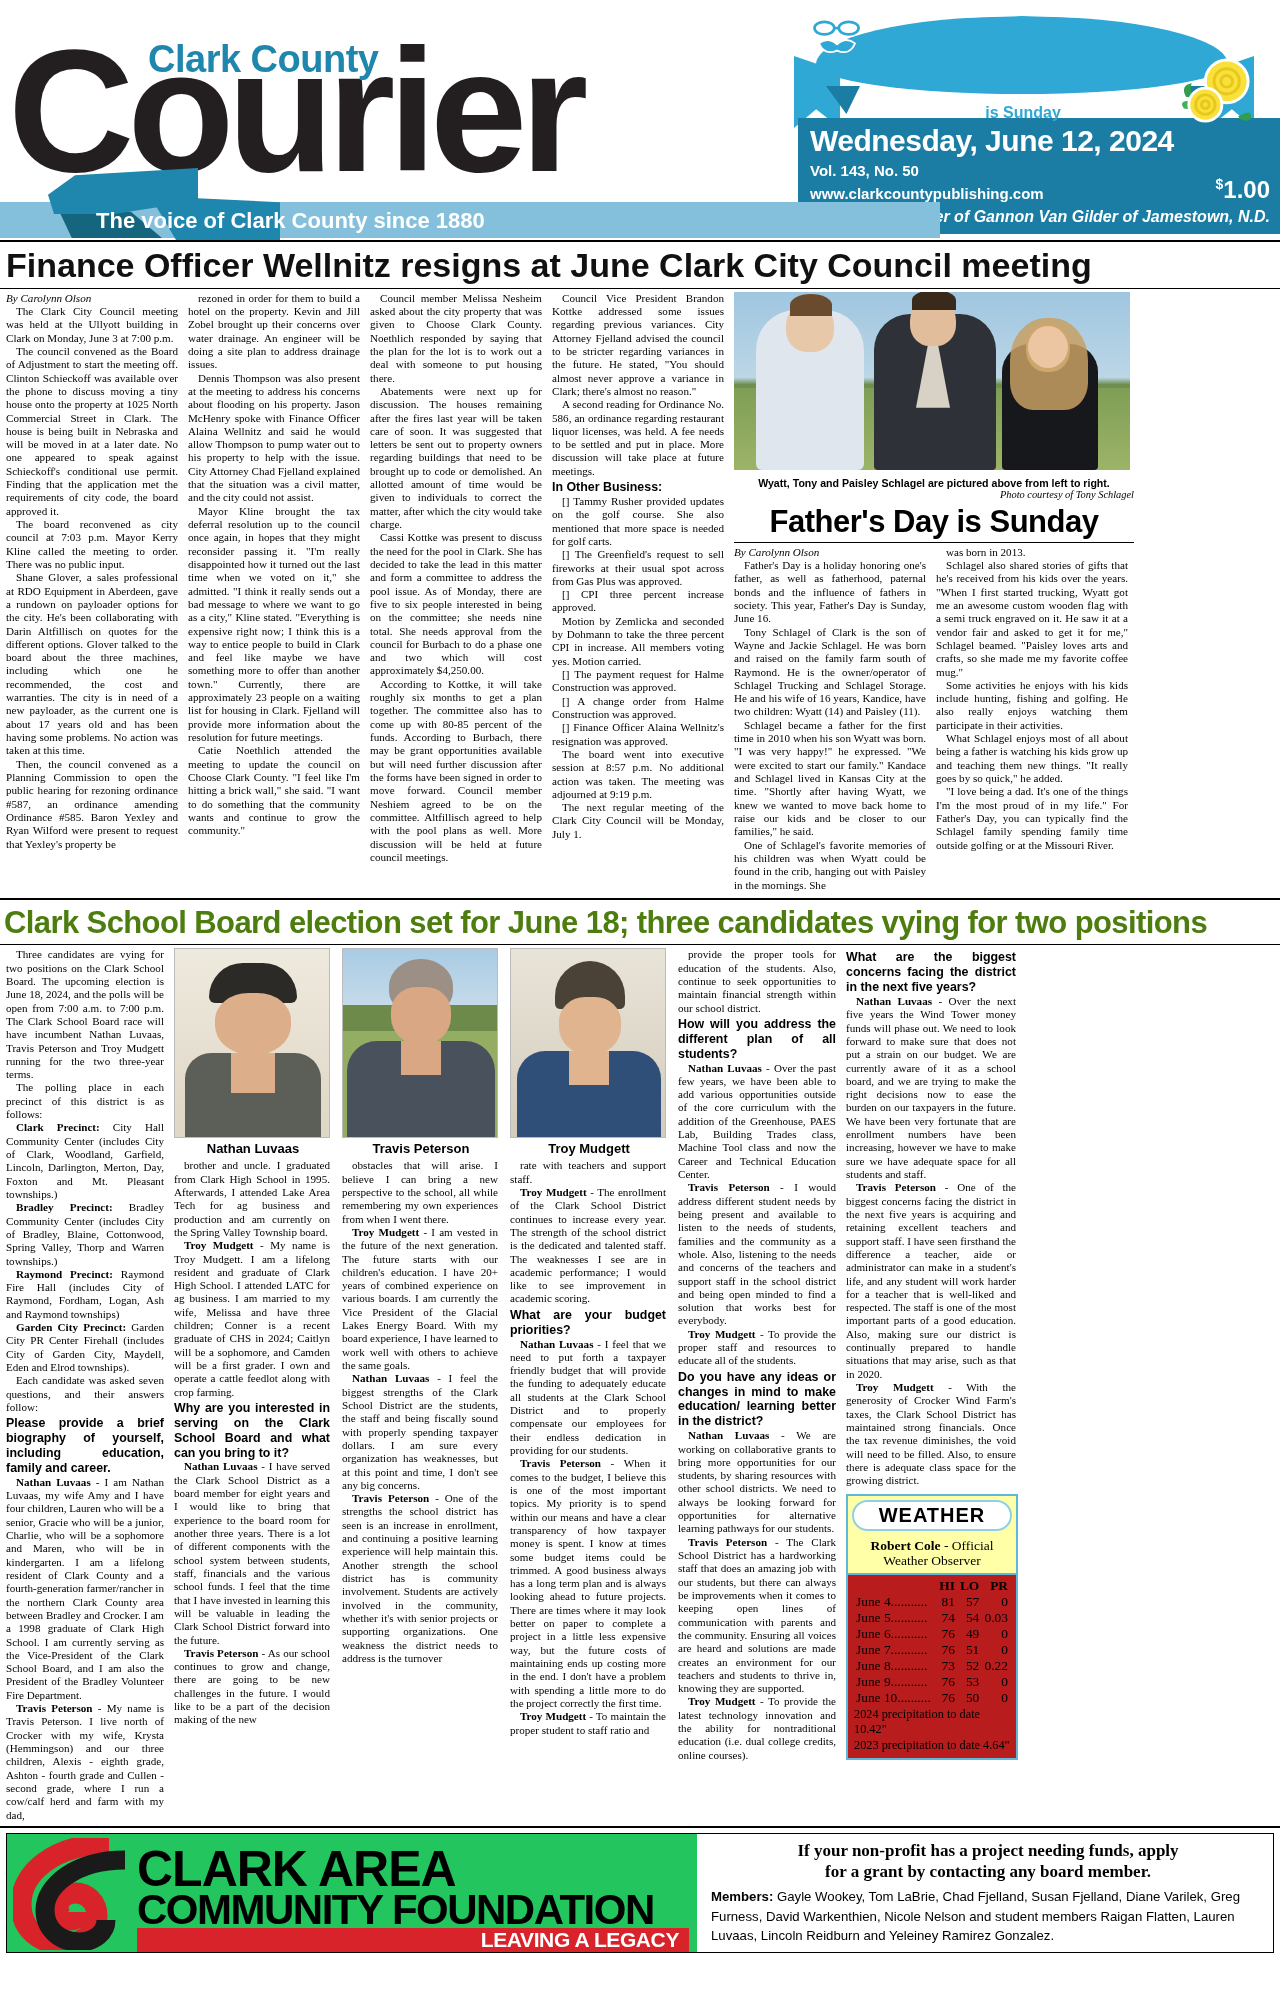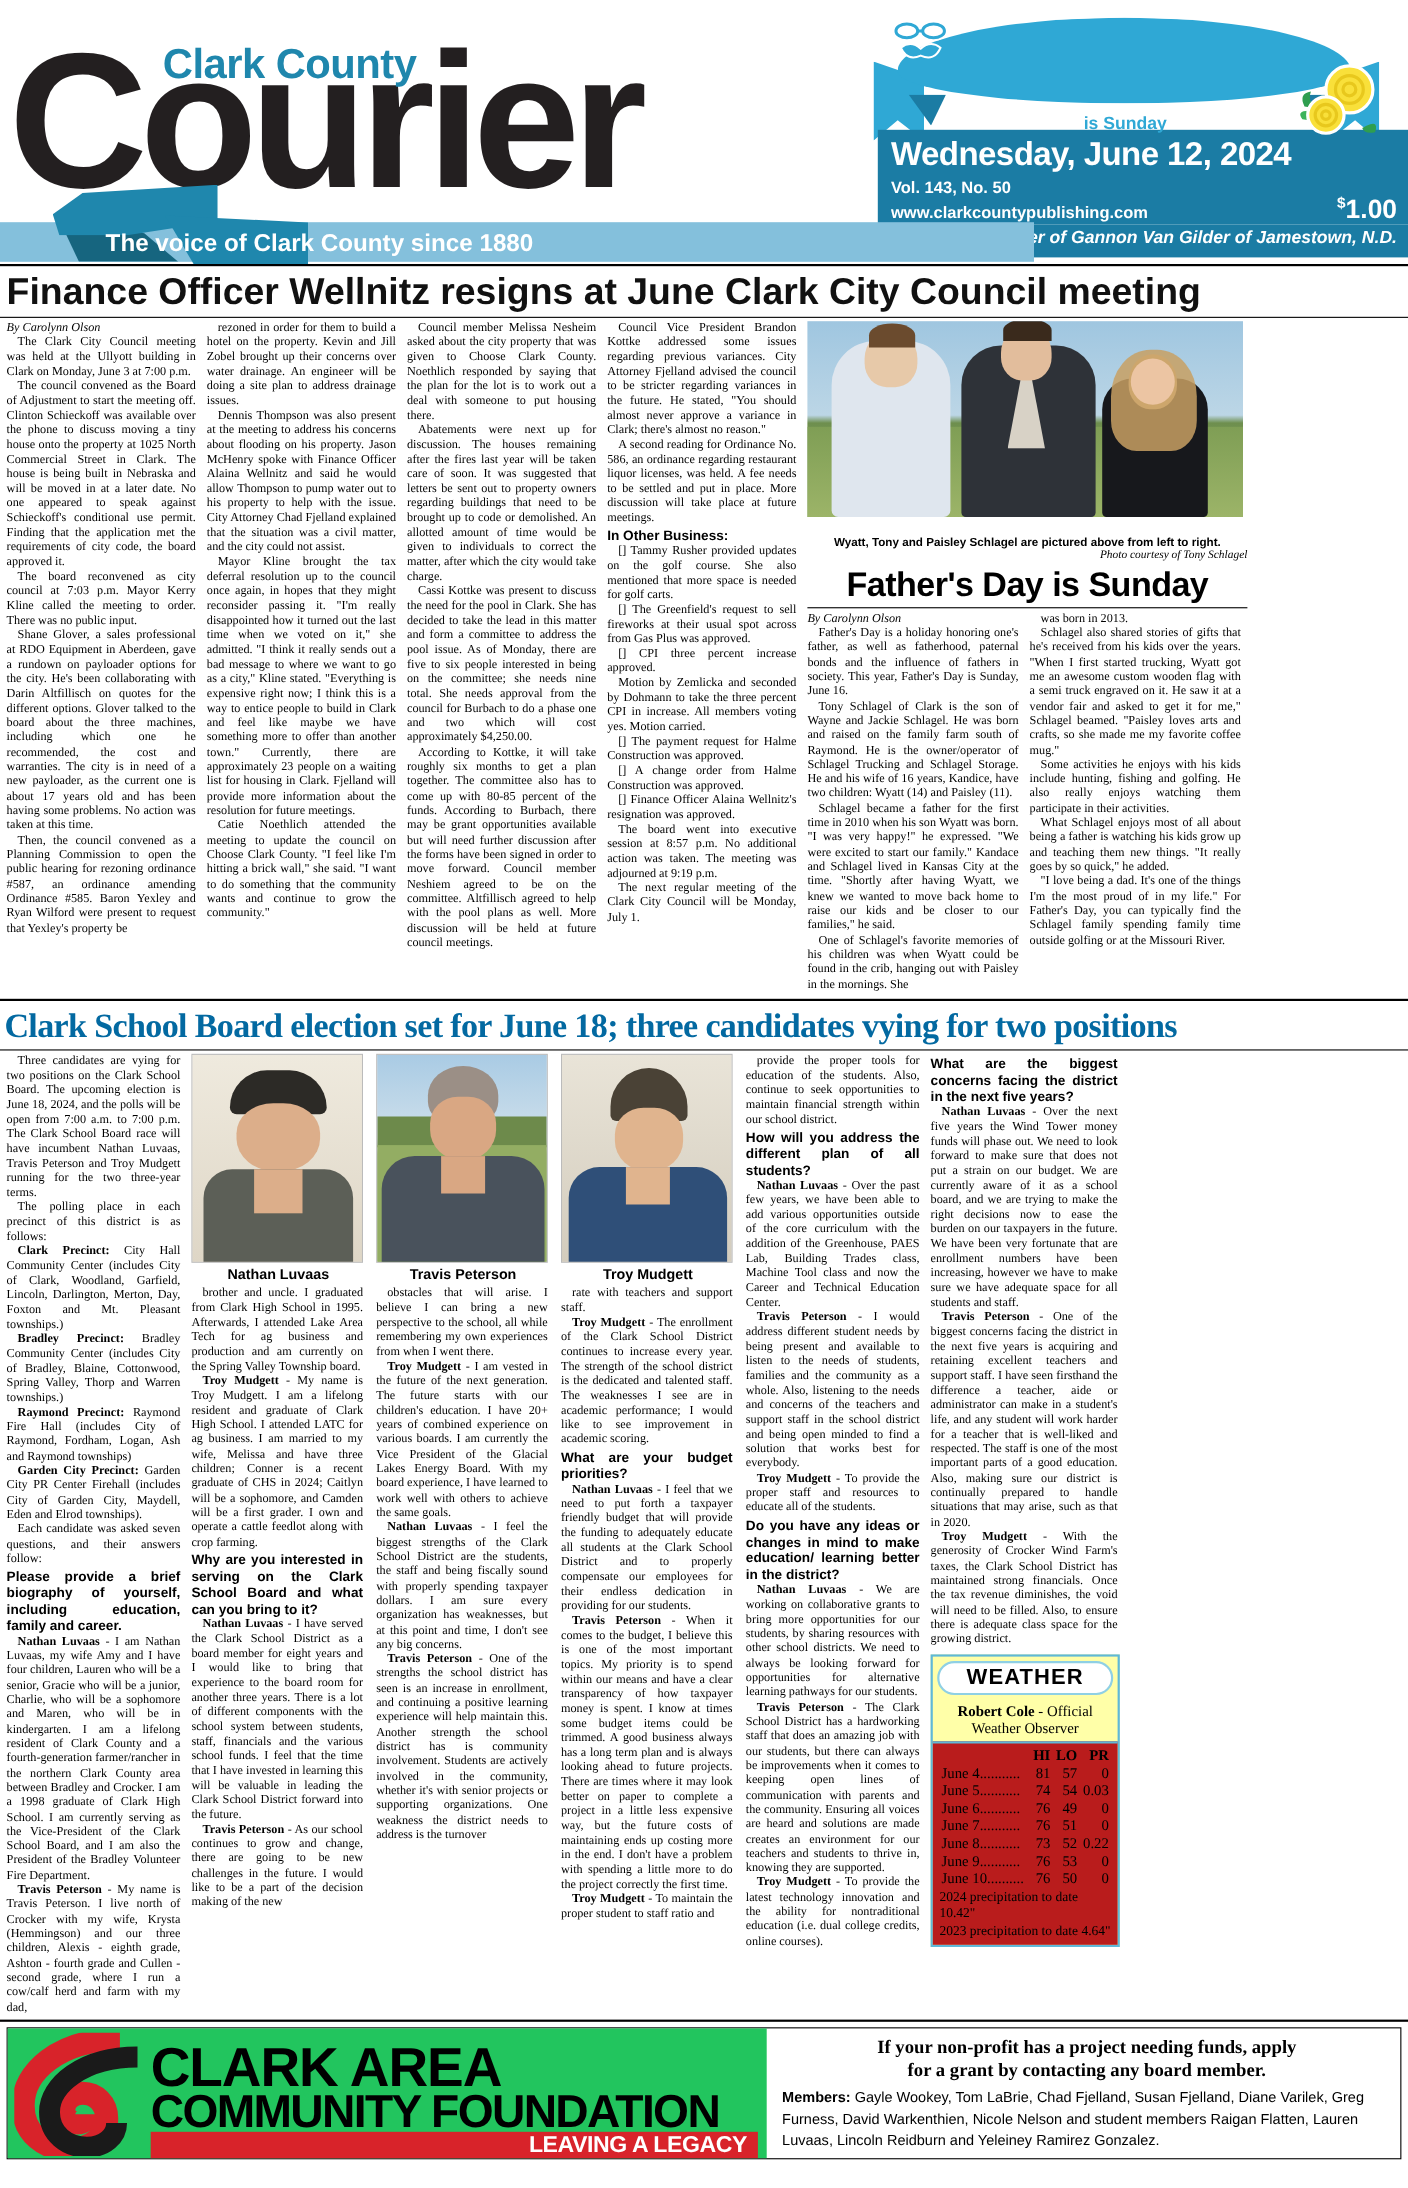--- a/index.html
+++ b/index.html
@@ -126,39 +126,39 @@
   
   .hr-thick { border-top: 2px solid #000; margin: 0; }
   .hr-thin  { border-top: 1px solid #000; margin: 0; }
 
   
   .headline1 {
     font-family: "Liberation Sans", sans-serif; font-weight: bold;
     font-size: 34px; color: #111; padding: 6px 6px 4px 6px; line-height: 1.05;
   }
   .headline2 {
-    font-family: Liberation Serif, serif; font-weight: bold;
-    font-size: 31px; color: #0369a1; padding: 7px 4px 5px 4px; line-height: 1.05;
+    font-family: Liberation Sans, sans-serif; font-weight: bold;
+    font-size: 31px; color: #4d7c0f; padding: 7px 4px 5px 4px; line-height: 1.05;
     letter-spacing: -0.6px;
   }
 
   
   .cols { display: flex; gap: 10px; padding: 3px 6px 0 6px; }
   .col { font-size: 11.1px; line-height: 1.2; text-align: justify;
          hyphens: auto; font-family: "Liberation Serif", serif; color:#000; }
   .col p { text-indent: 10px; margin: 0; }
   .byline { font-style: italic; font-size: 11.1px; text-indent: 0 !important; }
   .subhead { font-family:"Liberation Sans", sans-serif; font-weight: bold;
              font-size: 12.4px; text-indent: 0 !important; padding-top: 2px; }
   .runin { font-weight: bold; }
 
   
   .photo { background: #cfd8d2; display:block; }
   .photo-caption { font-family:"Liberation Sans", sans-serif; font-weight:bold;
-                   font-size: 10.6px; text-align:center; padding-top:17px; }
+                   font-size: 10.6px; text-align:center; padding-top:7px; }
   .photo-credit { font-family:"Liberation Serif", serif; font-style: italic;
                   font-size: 10.4px; text-align:right; }
   .fd-head { font-family:"Liberation Sans", sans-serif; font-weight:bold;
              font-size: 31px; text-align:center; padding: 4px 0 2px 0; letter-spacing:-0.5px;}
 
   
   .ph-sky { background: linear-gradient(180deg,#9fc6e0 0%, #bcd6e6 48%, #6e8f4e 52%, #84a45c 100%); }
   .ph-studio { background: linear-gradient(180deg,#efe9de 0%, #e3dccd 60%, #d4ccbc 100%); }
   .ph-field { background: linear-gradient(180deg,#b9d2e6 0%, #cfdde9 40%, #7d9a55 48%, #93ad63 100%); }
   .ph-indoor { background: linear-gradient(180deg,#e7e3d8 0%, #d9d3c6 55%, #cdc6b7 100%); }

